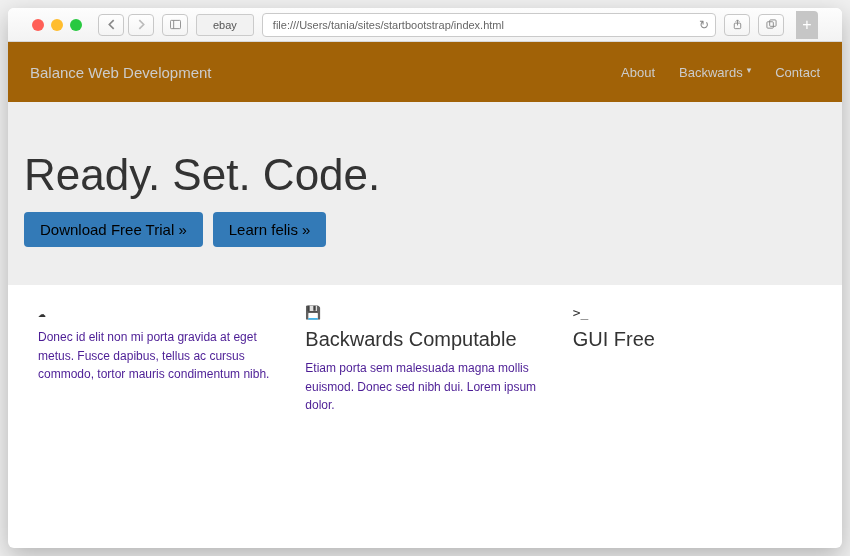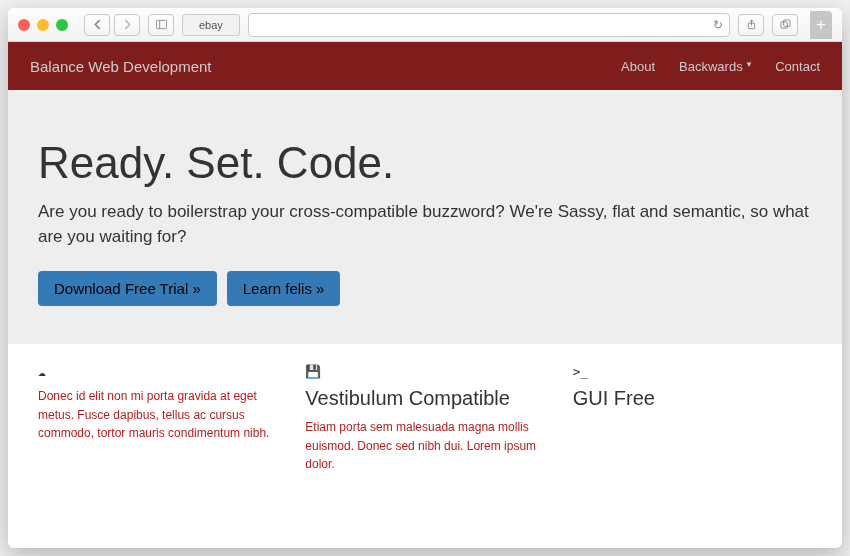--- a/index.html
+++ b/index.html
@@ -20,21 +20,21 @@
     overflow: hidden;
     display: flex;
     flex-direction: column;
   }
   .titlebar {
     height: 34px;
     background: linear-gradient(#fdfdfd,#f3f3f3);
     border-bottom: 1px solid #d7d7d7;
     display: flex;
     align-items: center;
-    padding: 0 10px;
+    padding: 0 24px;
     gap: 8px;
   }
   .traffic { display: flex; gap: 7px; margin-right: 8px; }
   .dot { width: 12px; height: 12px; border-radius: 50%; }
   .dot.red { background:#ff5f57; }
   .dot.yellow { background:#ffbd2e; }
   .dot.green { background:#28c940; }
   .tb-group { display:flex; gap:4px; align-items:center; }
   .tb-btn {
     height: 22px; min-width:26px; padding:0 6px;
@@ -60,47 +60,47 @@
   .newtab {
     width:22px; height:28px; background:#c6c6c6;
     display:flex; align-items:center; justify-content:center;
     color:#fff; font-size:16px; margin-left:4px;
     border-radius:0 4px 0 0;
   }
 
   .page { flex:1; overflow:auto; }
 
   .navbar {
-    background:#7f1d1d; color:#9d9d9d;
+    background:#a16207; color:#9d9d9d;
     display:flex; align-items:center;
-    padding:17px 22px; height:48px; font-size:14px;
+    padding:17px 22px; height:60px; font-size:14px;
   }
   .brand { color:#ccc; font-size:15px; margin-right:auto; }
   .navlinks { display:flex; gap:24px; align-items:center; }
   .navlink { color:#ccc; font-size:13px; display:flex; gap:4px; cursor:default; }
   .caret { font-size:9px; }
 
   .jumbo {
-    background:#eee; padding:48px 30px 38px 30px;
+    background:#eee; padding:48px 30px 38px 16px;
   }
   .jumbo h1 { font-size:44px; font-weight:500; color:#333; margin-bottom:12px; }
   .jumbo p { font-size:17px; font-weight:300; color:#333; line-height:1.45; margin-bottom:22px; }
   .btnrow { display:flex; gap:10px; }
   .btn {
     background:#337ab7; color:#000000; border:none;
     padding:9px 16px; font-size:15px; border-radius:4px; cursor:default;
   }
 
   .features {
     display:flex; padding:20px 30px; gap:28px;
   }
   .col { flex:1; }
   .col .ficon { font-size:13px; color:#333; margin-bottom:8px; font-family:monospace; }
   .col h3 { font-size:20px; font-weight:500; color:#333; margin-bottom:8px; }
-  .col p { font-size:12px; line-height:1.55; color:#b91c1c; }
+  .col p { font-size:12px; line-height:1.55; color:#4c1d95; }
 </style>
 </head>
 <body>
 
 <div class="window">
   <div class="titlebar">
     <div class="traffic">
       <div class="dot red"></div>
       <div class="dot yellow"></div>
       <div class="dot green"></div>
@@ -120,20 +120,21 @@
     <div class="tb-btn">
       <svg viewBox="0 0 12 10">
           <rect x="0.5" y="0.5" width="11" height="9" rx="1" fill="none" stroke="#888"></rect>
           <line x1="4" y1="0.5" x2="4" y2="9.5" stroke="#888"></line>
         </svg>
     </div>
     <div class="tabchip">
       <span>ebay</span>
     </div>
     <div class="addr">
+      <span>file:///Users/tania/sites/startbootstrap/index.html</span>
       <span class="reload">↻</span>
     </div>
     <div class="tb-btn">
       <svg viewBox="0 0 12 12">
           <rect x="2.5" y="4.5" width="7" height="6" rx="1" fill="none" stroke="#888"></rect>
           <path d="M6 7V1M4 3l2-2 2 2" fill="none" stroke="#888"></path>
         </svg>
     </div>
     <div class="tb-btn">
       <svg viewBox="0 0 12 12">
@@ -156,35 +157,34 @@
             <span class="caret">▾</span>
           </div>
         <div class="navlink">
             <span>Contact</span>
           </div>
       </div>
     </div>
 
     <div class="jumbo">
       <h1>Ready. Set. Code.</h1>
-      <p>Are you ready to boilerstrap your cross-compatible buzzword? We're Sassy, flat and semantic, so what are you waiting for?</p>
       <div class="btnrow">
         <button class="btn">Download Free Trial »</button>
         <button class="btn">Learn felis »</button>
       </div>
     </div>
 
     <div class="features">
       <div class="col">
         <div class="ficon">☁</div>
         <p>Donec id elit non mi porta gravida at eget metus. Fusce dapibus, tellus ac cursus commodo, tortor mauris condimentum nibh.</p>
       </div>
       <div class="col">
         <div class="ficon">💾</div>
-        <h3>Vestibulum Compatible</h3>
+        <h3>Backwards Computable</h3>
         <p>Etiam porta sem malesuada magna mollis euismod. Donec sed nibh dui. Lorem ipsum dolor.</p>
       </div>
       <div class="col">
         <div class="ficon">&gt;_</div>
         <h3>GUI Free</h3>
       </div>
     </div>
   </div>
 </div>
 

